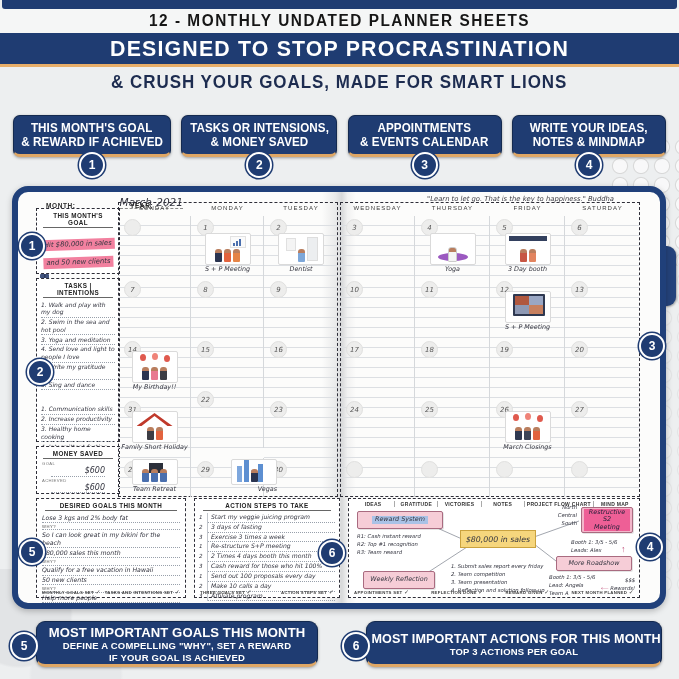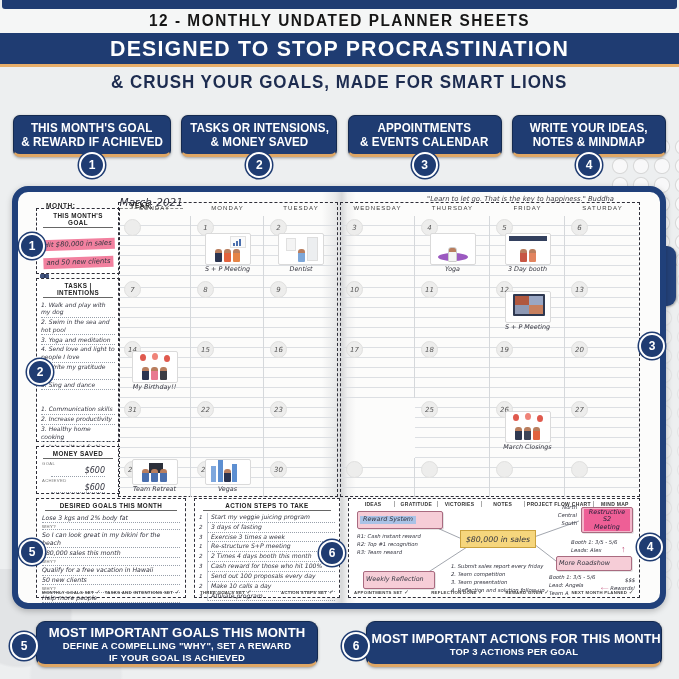--- a/index.html
+++ b/index.html
@@ -143,21 +143,21 @@
   .as-text{flex:1;font-size:6.1px;line-height:1.45;border-bottom:1px dotted #98a0ab;padding-left:3px;white-space:nowrap;overflow:hidden;}
 
   
   .notes-panel{background-image:radial-gradient(circle 0.7px at 1px 1px,#b9bec7 60%,rgba(0,0,0,0) 65%);
     background-size:6px 6px;background-position:2px 10px;}
   .nt-tabs{position:absolute;top:1px;left:3px;right:3px;display:flex;font-size:5px;letter-spacing:.3px;
     color:#333;font-weight:bold;background:#fff;padding:1px 0 2px;}
   .nt-tab{flex:1;text-align:center;border-left:1px solid #aaa;white-space:nowrap;padding:0 2px;}
   .nt-tab:first-child{border-left:none;}
   .mm-box{position:absolute;border:1px solid #a96b80;background:#f6cdd7;border-radius:2px;font-size:6.4px;
-    text-align:center;display:flex;align-items:center;padding:1px 2px;
+    text-align:center;display:flex;align-items:center;justify-content:center;padding:1px 2px;
     box-shadow:1px 1px 0 rgba(0,0,0,.1);box-sizing:border-box;line-height:1.15;}
   .hl-blue{background:#a9c2e6;padding:0 3px;}
   .mm-restructive{background:#f3b7cb;}
   .hl-mag{background:#ee5f96;color:#26203a;padding:0 2px;}
   .mm-center{position:absolute;background:#f6d67d;border:1px solid #caa23f;font-size:7.8px;
     display:flex;align-items:center;justify-content:center;box-sizing:border-box;}
   .mm-note{position:absolute;font-size:5.3px;line-height:1.5;}
   .mm-lines{position:absolute;inset:0;pointer-events:none;}
   .mm-pink{color:#c2537e;}
 
@@ -348,25 +348,28 @@
         </div>
         <div class="cell" style="position: absolute; left: 472px; top: 146px; width: 75px; height: 60px;">
           <div class="daynum">19</div>
         </div>
         <div class="cell lastcol" style="position: absolute; left: 547px; top: 146px; width: 75px; height: 60px;">
           <div class="daynum">20</div>
         </div>
         <div class="cell" style="position: absolute; left: 100px; top: 206px; width: 73px; height: 60px;">
           <div class="daynum">31</div>
         </div>
-        <div class="cell" style="position: absolute; left: 173px; top: 206px; width: 73px; height: 60px; text-decoration: underline;">
+        <div class="cell" style="position: absolute; left: 173px; top: 196px; width: 73px; height: 60px; text-decoration: underline;">
           <div class="daynum">22</div>
         </div>
         <div class="cell lastcol" style="position: absolute; left: 246px; top: 206px; width: 74px; height: 60px;">
           <div class="daynum">23</div>
+        </div>
+        <div class="cell" style="position: absolute; left: 322px; top: 206px; width: 75px; height: 60px;">
+          <div class="daynum">24</div>
         </div>
         <div class="cell" style="position: absolute; left: 397px; top: 206px; width: 75px; height: 60px;">
           <div class="daynum">25</div>
         </div>
         <div class="cell" style="position: absolute; left: 472px; top: 206px; width: 75px; height: 60px;">
           <div class="daynum">26</div>
         </div>
         <div class="cell lastcol" style="position: absolute; left: 547px; top: 206px; width: 75px; height: 60px;">
           <div class="daynum">27</div>
         </div>
@@ -423,37 +426,44 @@
           <div class="ev-cap hand">S + P Meeting</div>
         </div>
         <div class="event" style="position: absolute; left: 102px; top: 159px; width: 69px;">
           <div class="sticker t-party">
             <span class="person"></span>
             <span class="person"></span>
             <span class="person"></span>
           </div>
           <div class="ev-cap hand">My Birthday!!</div>
         </div>
+        <div class="event" style="position: absolute; left: 102px; top: 219px; width: 69px;">
+          <div class="sticker t-family">
+            <span class="person"></span>
+            <span class="person"></span>
+          </div>
+          <div class="ev-cap hand">Family Short Holiday</div>
+        </div>
         <div class="event" style="position: absolute; left: 474px; top: 219px; width: 71px;">
           <div class="sticker t-closing">
             <span class="person"></span>
             <span class="person"></span>
             <span class="person"></span>
           </div>
           <div class="ev-cap hand">March Closings</div>
         </div>
         <div class="event small" style="position: absolute; left: 102px; top: 267px; width: 69px;">
           <div class="sticker t-retreat">
             <span class="person"></span>
             <span class="person"></span>
             <span class="person"></span>
           </div>
           <div class="ev-cap hand">Team Retreat</div>
         </div>
-        <div class="event small" style="position: absolute; left: 175px; top: 267px; width: 69px;">
+        <div class="event small" style="position: absolute; left: 190px; top: 267px; width: 69px; align-items: flex-end;">
           <div class="sticker t-vegas">
             <span class="person"></span>
           </div>
           <div class="ev-cap hand">Vegas</div>
         </div>
       </div>
 
     <div class="dashed-box" style="left:18px;top:306px;width:150px;height:100px;">
       <div class="panel-title">DESIRED GOALS THIS MONTH</div>
       <div id="dg-rows">

